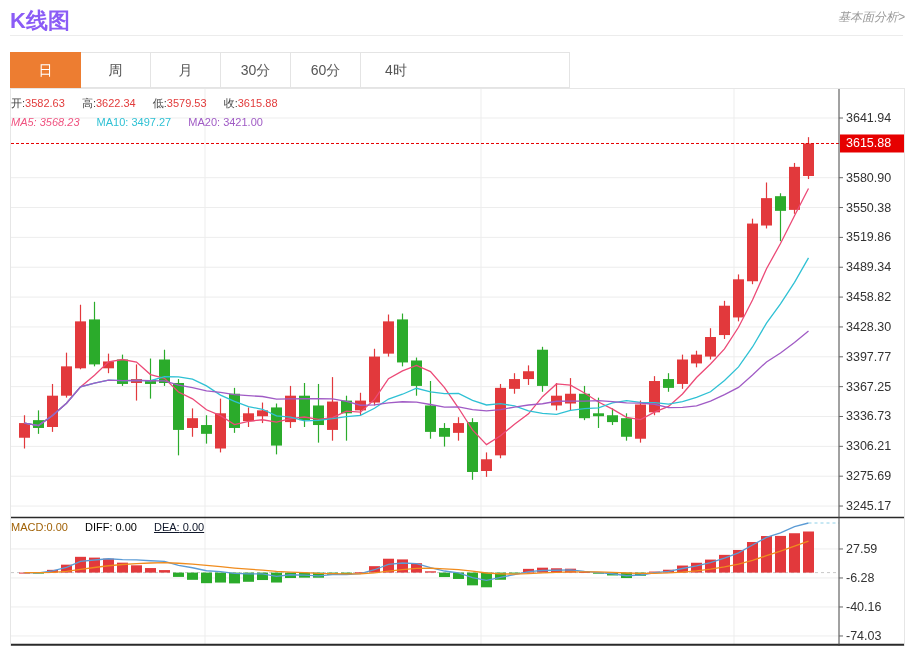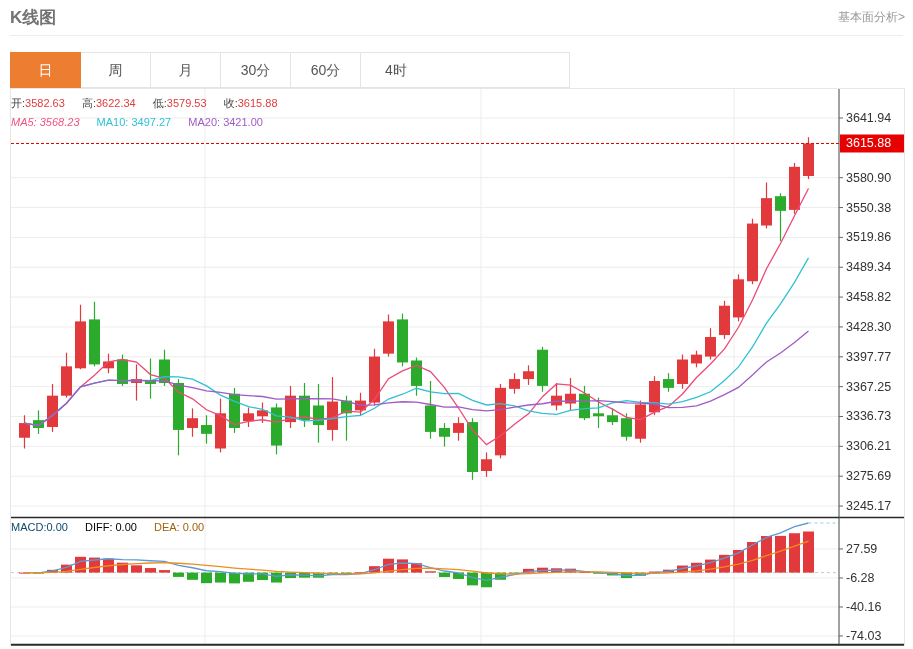--- a/index.html
+++ b/index.html
@@ -1,39 +1,39 @@
 <!DOCTYPE html>
 <html><head>
 <meta charset="utf-8">
 <style>
   html,body{margin:0;padding:0;background:#fff;width:913px;height:649px;overflow:hidden;
     font-family:"Liberation Sans","DejaVu Sans",sans-serif;}
   .app{position:relative;width:913px;height:649px;background:#fff;}
-  .page-title{position:absolute;left:10px;top:6px;font-size:17px;font-weight:bold;color:#737373;}
-  .top-link{position:absolute;right:8px;top:9px;font-size:12px;color:#999;cursor:pointer;text-decoration:none;}
+  .page-title{position:absolute;left:10px;top:6px;font-size:22px;font-weight:bold;color:#8b5cf6;}
+  .top-link{position:absolute;right:8px;top:9px;font-size:12px;color:#999;cursor:pointer;text-decoration:none;font-style:italic;}
   .header-rule{position:absolute;left:10px;right:10px;top:35px;height:0;border-top:1px solid #ececec;}
   .tabbar{position:absolute;left:10px;top:52px;width:560px;height:36px;display:flex;
     border:1px solid #e4e4e4;box-sizing:border-box;background:#fff;}
   .tab{flex:0 0 70px;box-sizing:border-box;height:34px;line-height:34px;text-align:center;
     font-size:14px;color:#555;border-right:1px solid #e4e4e4;cursor:pointer;background:#fff;}
   .tab:last-child{border-right:none;}
   .tab.active{background:#ed7d31;color:#fff;height:36px;line-height:36px;margin:-1px 0 0 -1px;
     flex-basis:71px;border-right:none;}
   .chartbox{position:absolute;left:10px;top:88px;width:893px;height:557px;
     border-left:1px solid #e6e6e6;border-right:1px solid #e6e6e6;border-top:1px solid #e6e6e6;box-sizing:content-box;}
   .chartbox svg{position:absolute;left:0;top:0;}
   .inforow{position:absolute;left:0;font-size:11px;white-space:nowrap;z-index:3;}
   .inforow .pair{margin-right:14px;}
   .inforow .lbl{color:#444;}
   .inforow .val-red{color:#e23b3b;}
   .row-ohlc{top:7px;}
   .row-ma{top:27px;}
   .ma5{color:#f05380;font-style:italic;} .ma10{color:#2fc1d4;margin-top:8px;} .ma20{color:#a05bc5;text-align:right;}
   .row-macd{top:432px;}
-  .macd-red{color:#0c4a6e;} .macd-blue{color:#000000;} .macd-orange{color:#a16207;}
+  .macd-red{color:#a16207;} .macd-blue{color:#000000;} .macd-orange{color:#0f172a;text-decoration:underline;}
 </style>
 </head>
 <body>
 
 <div class="app">
 
   <div class="page-title">K线图</div>
   <a class="top-link">基本面分析&gt;</a>
   <div class="header-rule"></div>
 

